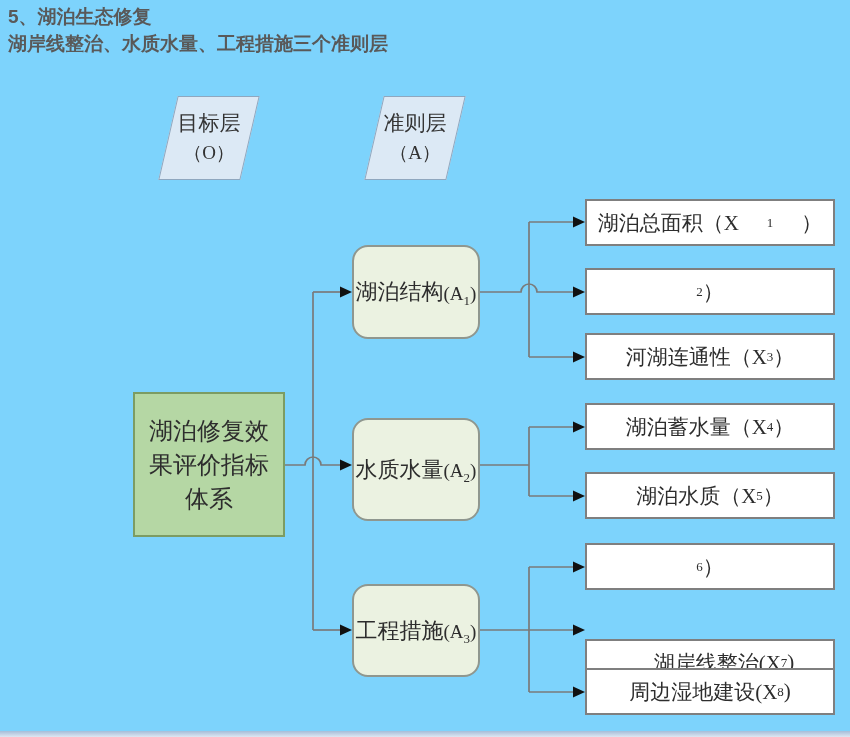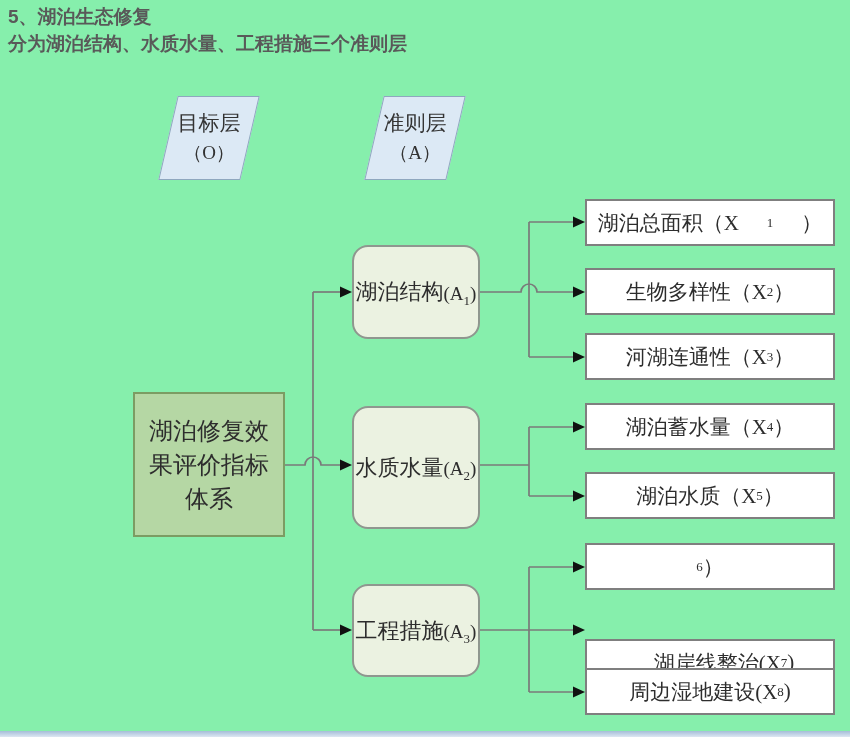--- a/index.html
+++ b/index.html
@@ -1,17 +1,17 @@
 <!DOCTYPE html>
 <html><head>
 <meta charset="utf-8">
 <style>
   html,body{margin:0;padding:0;background:#fff;}
   #canvas{
-    position:relative;width:850px;height:737px;background:#86efac;
+    position:relative;width:850px;height:737px;background:#7dd3fc;
     overflow:hidden;font-family:"Liberation Serif","DejaVu Serif",serif;
   }
   
   .title-block{position:absolute;left:8px;top:3px;
     font-family:"Liberation Sans","DejaVu Sans",sans-serif;
     font-weight:700;color:#595959;font-size:19px;line-height:27px;}
   
   .para{position:absolute;width:82px;height:84px;top:96px;}
   .para-bg{position:absolute;left:0;top:0;right:0;bottom:0;
     background:#dce9f5;border:1px solid #8fa7bf;transform:skewX(-13deg);}
@@ -43,21 +43,21 @@
   .bottom-bar{position:absolute;left:0;bottom:0;width:850px;height:6px;
     background:linear-gradient(#a5bdd8,#dde7f2);}
 </style>
 </head>
 <body>
 
 <div id="canvas">
 
   <div class="title-block">
     <div>5、湖泊生态修复</div>
-    <div>分为湖泊结构、水质水量、工程措施三个准则层</div>
+    <div>湖岸线整治、水质水量、工程措施三个准则层</div>
   </div>
 
   <svg id="wires" viewBox="0 0 850 737" xmlns="http://www.w3.org/2000/svg">
     <g stroke="#7a7a7a" stroke-width="1.7" fill="none">
 
       <path d="M313 292 V630"></path>
       <path d="M313 292 H340"></path>
       <path d="M285 465 H305 A8 8 0 0 1 321 465 H340"></path>
       <path d="M313 630 H340"></path>
 
@@ -107,36 +107,35 @@
   </div>
 
   <div class="goal-box">
     <span>湖泊修复效果评价指标体系</span>
   </div>
 
   <div class="abox" style="top:245px;">
     <div class="abox-name">湖泊结构</div>
     <div class="abox-code"><span>(A</span><sub>1</sub><span>)</span></div>
   </div>
-  <div class="abox" style="top:406px;height:123px;">
+  <div class="abox" style="top:418px;height:103px;">
     <div class="abox-name">水质水量</div>
     <div class="abox-code"><span>(A</span><sub>2</sub><span>)</span></div>
   </div>
   <div class="abox" style="top:584px;height:93px;">
     <div class="abox-name">工程措施</div>
     <div class="abox-code"><span>(A</span><sub>3</sub><span>)</span></div>
   </div>
 
   <div class="xbox" style="top:199px;gap:28px;">
       <span>湖泊总面积（X</span>
       <sub>1</sub>
       <span>）</span>
     </div>
   <div class="xbox" style="top:268px;">
-      <span>生物多样性（X</span>
       <sub>2</sub>
       <span>）</span>
     </div>
   <div class="xbox" style="top:333px;">
       <span>河湖连通性（X</span>
       <sub>3</sub>
       <span>）</span>
     </div>
   <div class="xbox" style="top:403px;">
       <span>湖泊蓄水量（X</span>

